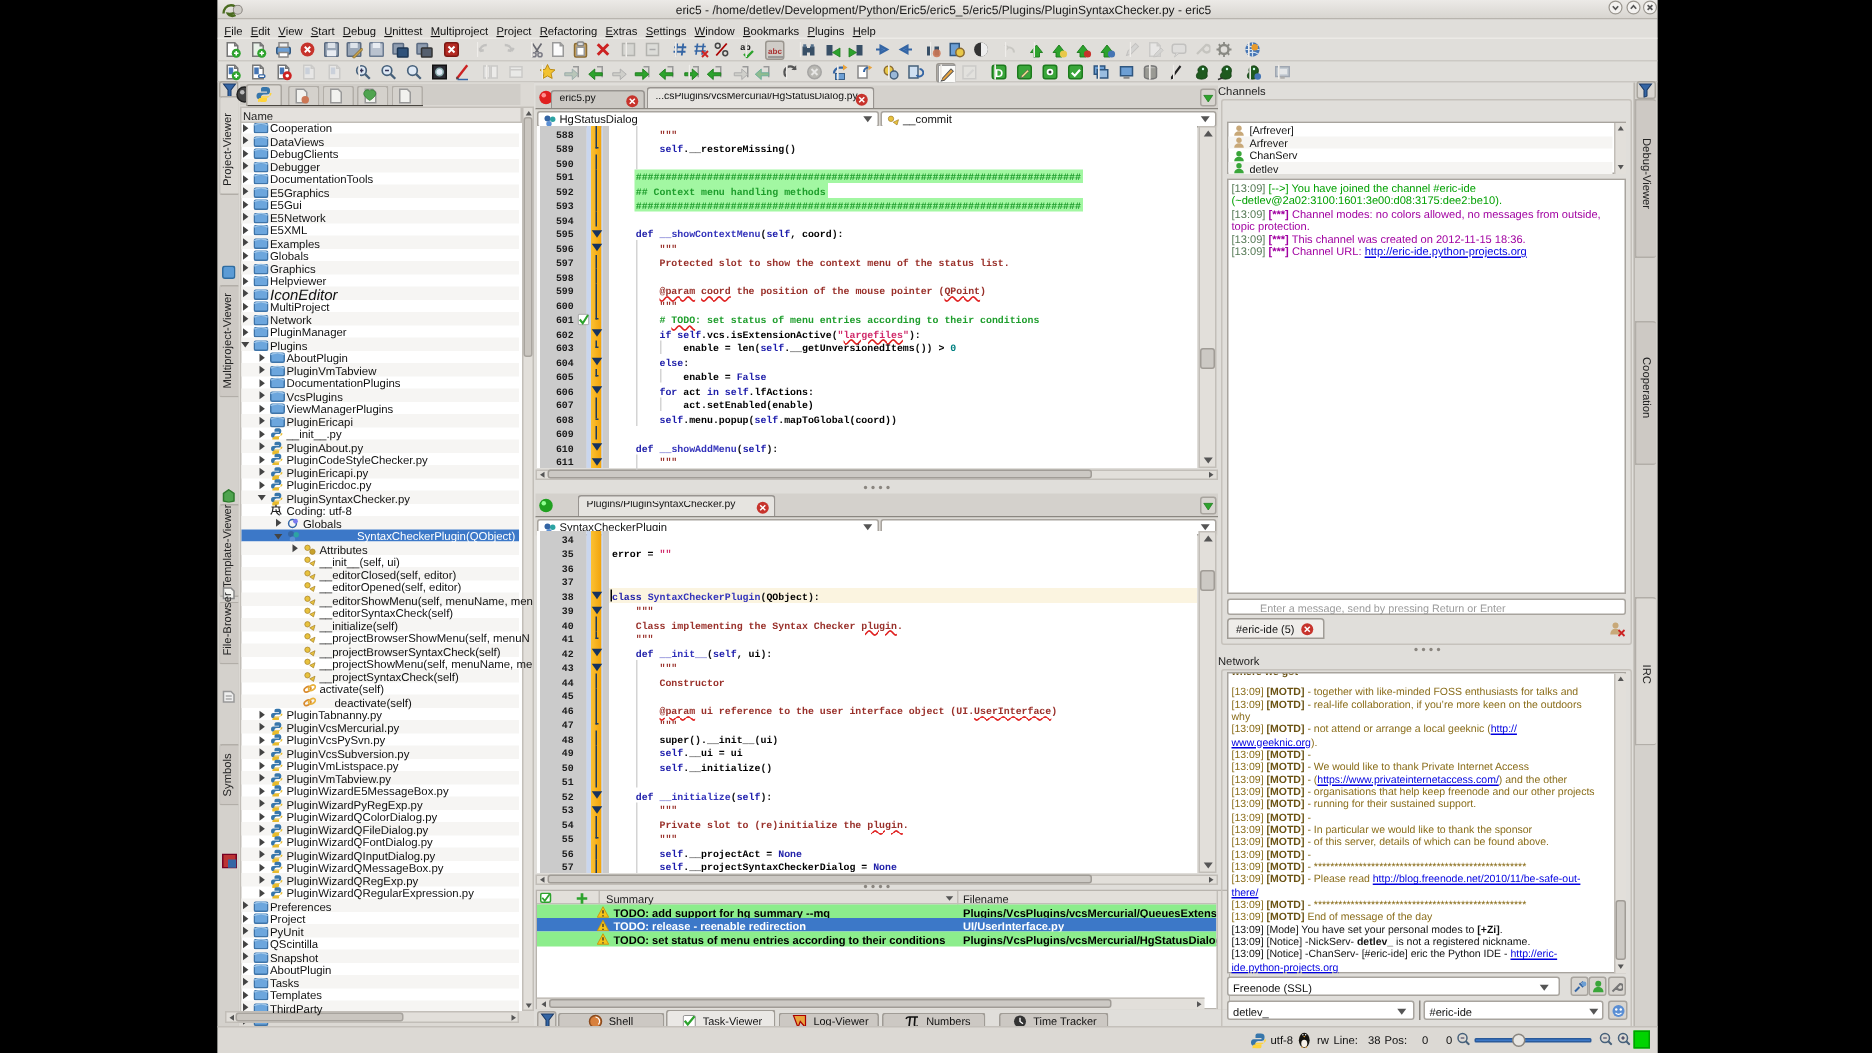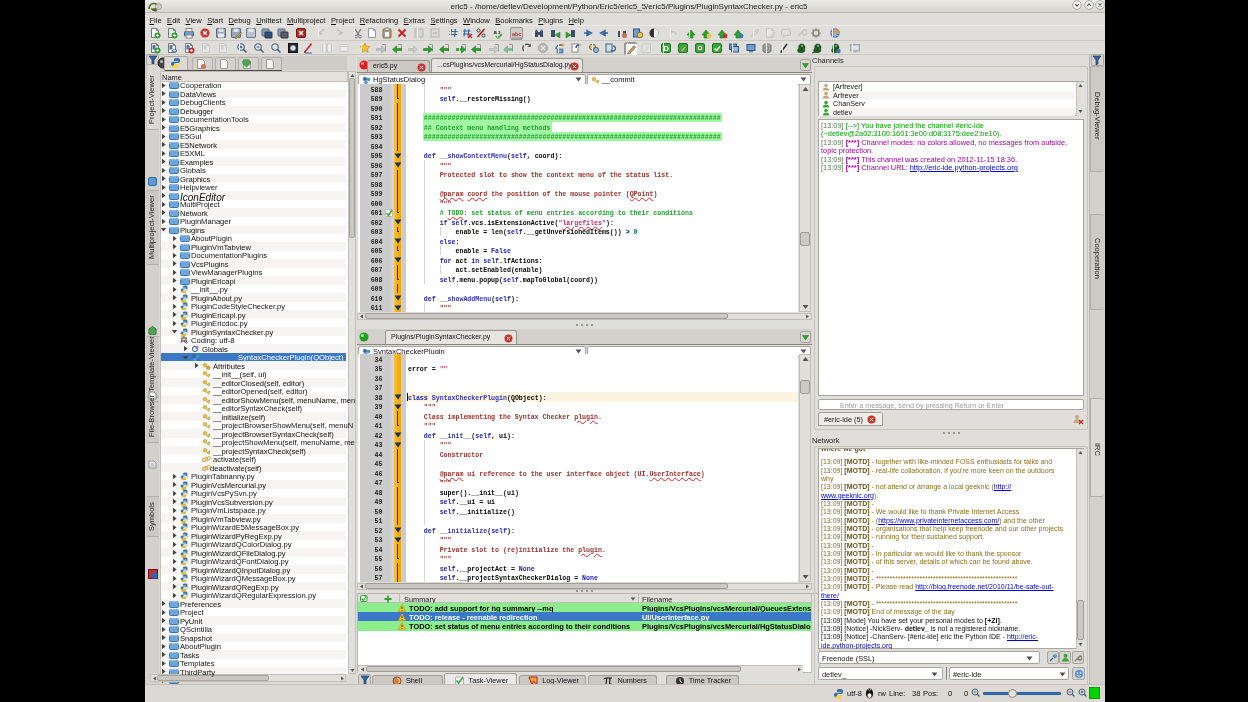--- a/index.html
+++ b/index.html
@@ -1026,21 +1026,21 @@
     <svg style="position:absolute;left:57px;top:455.3px" width="9" height="9" viewBox="0 0 9 9">
       <ellipse cx="3" cy="4.5" rx="2.4" ry="1.6" fill="none" stroke="#d88a2d" stroke-width="1.1" transform="rotate(-30 3 4.5)"></ellipse>
       <ellipse cx="6" cy="3.5" rx="2.4" ry="1.6" fill="none" stroke="#e8b23d" stroke-width="1.1" transform="rotate(-30 6 3.5)"></ellipse>
     </svg>
     <div class="t" style="left:68px;top:456.0px;font-size:7.6px;color:#101010;z-index:3;">activate(self)</div>
     <div style="left:16px;top:463.3px;width:185px;height:8.5px;background:#f6f5f3;"></div>
     <svg style="position:absolute;left:57px;top:463.8px" width="9" height="9" viewBox="0 0 9 9">
       <ellipse cx="3" cy="4.5" rx="2.4" ry="1.6" fill="none" stroke="#d88a2d" stroke-width="1.1" transform="rotate(-30 3 4.5)"></ellipse>
       <ellipse cx="6" cy="3.5" rx="2.4" ry="1.6" fill="none" stroke="#e8b23d" stroke-width="1.1" transform="rotate(-30 6 3.5)"></ellipse>
     </svg>
-    <div class="t" style="left:65px;top:464.5px;font-size:7.6px;color:#101010;z-index:3;">deactivate(self)</div>
+    <div class="t" style="left:78px;top:464.5px;font-size:7.6px;color:#101010;z-index:3;">deactivate(self)</div>
     <svg style="position:absolute;left:26px;top:472.8px" width="7" height="7" viewBox="0 0 7 7">
       <path d="M2 0.8L5.6 3.5 2 6.2z" fill="#444"></path>
     </svg>
     <svg style="position:absolute;left:35px;top:472.3px" width="9" height="9" viewBox="0 0 9 9">
       <path d="M4.4 0.5C3 0.5 3 1.3 3 1.9v.9h3v.6H2.1C1.1 3.4.7 4.2.7 5.1s.4 1.7 1.4 1.7H3V5.7c0-.8.6-1.4 1.4-1.4H6c.6 0 1.5-.3 1.5-1.5V1.9C7.5.9 6.4.5 5.6.5z" fill="#3776ab"></path>
       <path d="M4.6 8.5c1.4 0 1.4-.8 1.4-1.4v-.9H3v-.6h3.9c1 0 1.4-.8 1.4-1.7H7.1v1c0 .8-.6 1.4-1.4 1.4H3c-.6 0-1.5.3-1.5 1.5v.9c0 1 1.1 1.4 1.9 1.4z" fill="#e8bb2d"></path>
     </svg>
     <div class="t" style="left:46px;top:473.0px;font-size:7.6px;color:#101010;z-index:3;">PluginTabnanny.py</div>
     <div style="left:16px;top:480.3px;width:185px;height:8.5px;background:#f6f5f3;"></div>
     <svg style="position:absolute;left:26px;top:481.3px" width="7" height="7" viewBox="0 0 7 7">

